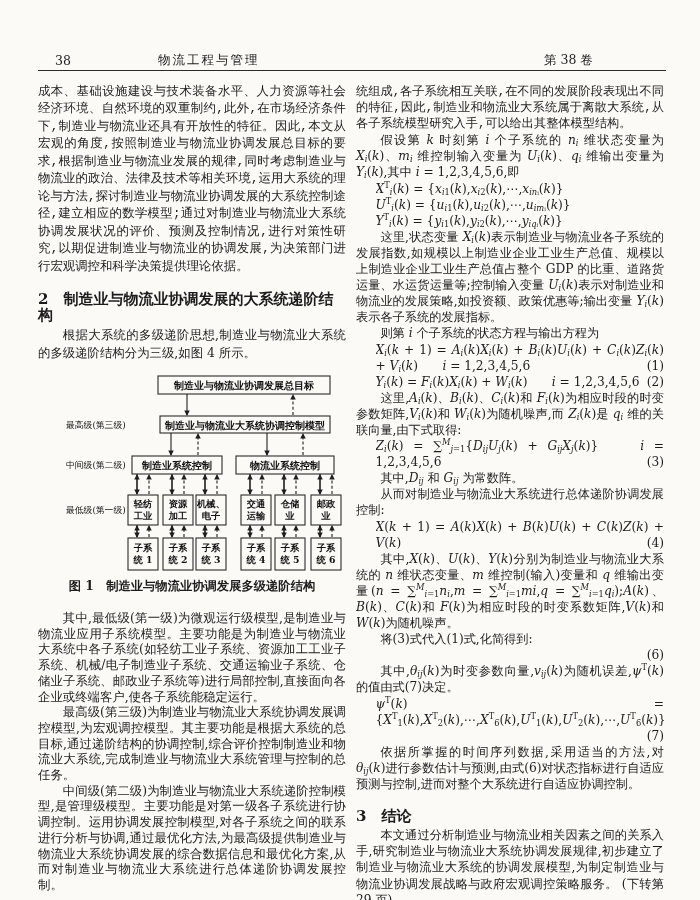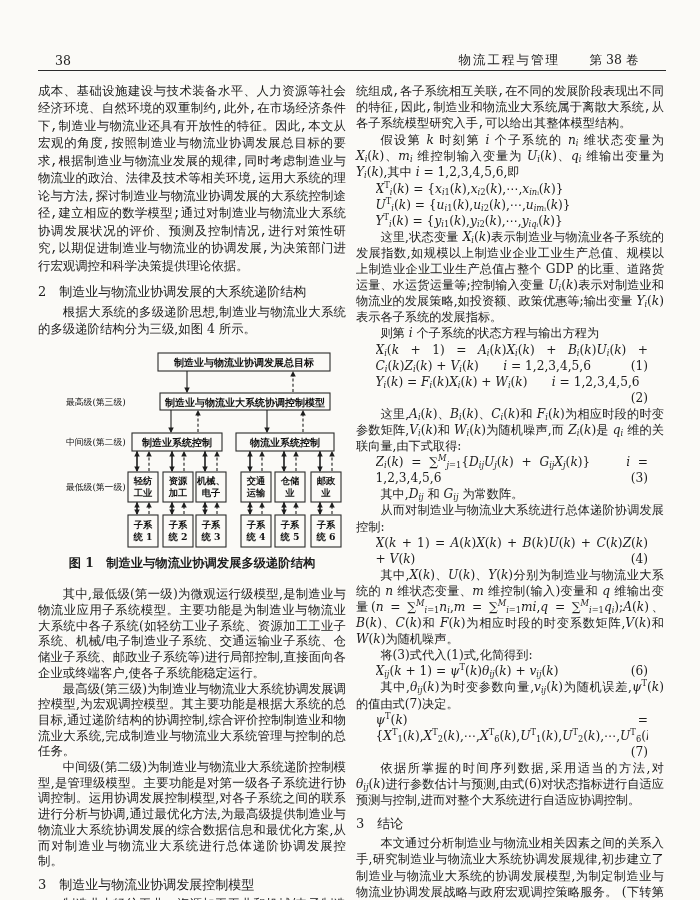--- a/index.html
+++ b/index.html
@@ -1,39 +1,39 @@
 <!DOCTYPE html>
 <html><head>
 <meta charset="utf-8">
 <style>
   html,body{margin:0;padding:0;background:#fbfaf7;}
   .page{position:relative;width:700px;height:900px;background:#fbfaf7;color:#1c1c1c;
         font-family:"DejaVu Serif","Liberation Serif",serif;overflow:hidden;}
-  .hdr{position:absolute;top:51px;left:38px;right:20px;height:18px;display:flex;align-items:center;font-size:12.5px;}
+  .hdr{position:absolute;top:51px;left:38px;right:36px;height:18px;display:flex;align-items:center;font-size:12.5px;}
   .hdr .pn{width:120px;padding-left:17px;box-sizing:border-box;}
-  .hdr .jt{flex:1;text-align:right;letter-spacing:2px;}
-  .hdr .vol{width:120px;text-align:center;padding-right:12px;box-sizing:border-box;}
+  .hdr .jt{flex:1;text-align:left;letter-spacing:2px;}
+  .hdr .vol{width:120px;text-align:left;padding-right:12px;box-sizing:border-box;}
   .rule{position:absolute;top:70px;left:38px;right:34px;border-top:1.6px solid #2b2b2b;}
   .col{position:absolute;top:84px;width:308px;text-align:justify;}
   .col.left{left:38px;font-size:12.4px;line-height:15.7px;}
   .col.right{left:356px;font-size:12.2px;line-height:16.1px;}
   p{margin:0;text-indent:2em;}
   p.cont{text-indent:0;font-family:Liberation Mono, monospace;}
   .col.left p.lead{line-height:17.45px;}
-  h3{margin:8px 0 3px;font-size:13px;font-weight:normal;text-indent:0;text-align:left;}
+  h3{margin:16px 0 3px;font-size:15px;font-weight:bold;text-indent:0;text-align:left;}
   .fig{margin:13px 0 0;}
   svg.diagram{display:block;}
   .diagram rect{fill:none;stroke:#2b2b2b;stroke-width:1.1;}
   .diagram line{stroke:#1e1e1e;stroke-width:1.1;}
   .diagram line.d{stroke-dasharray:3 2.2;}
   .diagram text{font-size:10px;font-weight:bold;fill:#111;}
   .diagram text.sm{font-size:9.3px;}
   .diagram text.lvl{font-weight:normal;font-size:8.8px;}
   .capt{margin:6px 0 16px;text-align:center;font-weight:bold;font-size:12.3px;text-indent:0;}
-  .eq{margin:0 16px 0 1.6em;text-indent:0;overflow:hidden;}
+  .eq{margin:0 0 0 1.6em;text-indent:0;overflow:hidden;}
   .eq .num{float:right;}
   sub,sup{font-size:68%;line-height:0;}
   sub{vertical-align:-0.25em;}
   sup{vertical-align:0.55em;}
 </style>
 </head>
 <body>
 
 <div class="page">
 
@@ -164,21 +164,21 @@
     <p>则第 <i>i</i> 个子系统的状态方程与输出方程为</p>
     <div class="eq"><span><i>X</i><sub><i>i</i></sub>(<i>k</i> + 1) = <i>A</i><sub><i>i</i></sub>(<i>k</i>)<i>X</i><sub><i>i</i></sub>(<i>k</i>) + <i>B</i><sub><i>i</i></sub>(<i>k</i>)<i>U</i><sub><i>i</i></sub>(<i>k</i>) + <i>C</i><sub><i>i</i></sub>(<i>k</i>)<i>Z</i><sub><i>i</i></sub>(<i>k</i>) + <i>V</i><sub><i>i</i></sub>(<i>k</i>)　　<i>i</i> = 1,2,3,4,5,6</span><span class="num">(1)</span></div>
     <div class="eq"><span><i>Y</i><sub><i>i</i></sub>(<i>k</i>) = <i>F</i><sub><i>i</i></sub>(<i>k</i>)<i>X</i><sub><i>i</i></sub>(<i>k</i>) + <i>W</i><sub><i>i</i></sub>(<i>k</i>)　　<i>i</i> = 1,2,3,4,5,6</span><span class="num">(2)</span></div>
     <p>这里,<i>A</i><sub><i>i</i></sub>(<i>k</i>)、<i>B</i><sub><i>i</i></sub>(<i>k</i>)、<i>C</i><sub><i>i</i></sub>(<i>k</i>)和 <i>F</i><sub><i>i</i></sub>(<i>k</i>)为相应时段的时变参数矩阵,<i>V</i><sub><i>i</i></sub>(<i>k</i>)和 <i>W</i><sub><i>i</i></sub>(<i>k</i>)为随机噪声,而 <i>Z</i><sub><i>i</i></sub>(<i>k</i>)是 <i>q</i><sub><i>i</i></sub> 维的关联向量,由下式取得:</p>
     <div class="eq"><span><i>Z</i><sub><i>i</i></sub>(<i>k</i>) = ∑<sup><i>M</i></sup><sub><i>j</i>=1</sub>{<i>D</i><sub><i>ij</i></sub><i>U</i><sub><i>j</i></sub>(<i>k</i>) + <i>G</i><sub><i>ij</i></sub><i>X</i><sub><i>j</i></sub>(<i>k</i>)}　　<i>i</i> = 1,2,3,4,5,6</span><span class="num">(3)</span></div>
     <p>其中,<i>D</i><sub><i>ij</i></sub> 和 <i>G</i><sub><i>ij</i></sub> 为常数阵。</p>
     <p>从而对制造业与物流业大系统进行总体递阶协调发展控制:</p>
     <div class="eq"><span><i>X</i>(<i>k</i> + 1) = <i>A</i>(<i>k</i>)<i>X</i>(<i>k</i>) + <i>B</i>(<i>k</i>)<i>U</i>(<i>k</i>) + <i>C</i>(<i>k</i>)<i>Z</i>(<i>k</i>) + <i>V</i>(<i>k</i>)</span><span class="num">(4)</span></div>
     <p>其中,<i>X</i>(<i>k</i>)、<i>U</i>(<i>k</i>)、<i>Y</i>(<i>k</i>)分别为制造业与物流业大系统的 <i>n</i> 维状态变量、<i>m</i> 维控制(输入)变量和 <i>q</i> 维输出变量(<i>n</i> = ∑<sup><i>M</i></sup><sub><i>i</i>=1</sub><i>n</i><sub><i>i</i></sub>,<i>m</i> = ∑<sup><i>M</i></sup><sub><i>i</i>=1</sub><i>mi</i>,<i>q</i> = ∑<sup><i>M</i></sup><sub><i>i</i>=1</sub><i>q</i><sub><i>i</i></sub>);<i>A</i>(<i>k</i>)、<i>B</i>(<i>k</i>)、<i>C</i>(<i>k</i>)和 <i>F</i>(<i>k</i>)为相应时段的时变系数矩阵,<i>V</i>(<i>k</i>)和 <i>W</i>(<i>k</i>)为随机噪声。</p>
     <p>将(3)式代入(1)式,化简得到:</p>
-    <div class="eq"><span><i>X</i><sub><i>ij</i></sub>(<i>k</i> + 1) = <i>ψ</i><sup>T</sup>(<i>k</i>)<i>θ</i><sub><i>ij</i></sub>(<i>k</i>) + <i>v</i><sub><i>ij</i></sub>(<i>k</i>)</span><span class="num">(6)</span></div>
+    <div class="eq"><span class="num">(6)</span></div>
     <p>其中,<i>θ</i><sub><i>ij</i></sub>(<i>k</i>)为时变参数向量,<i>v</i><sub><i>ij</i></sub>(<i>k</i>)为随机误差,<i>ψ</i><sup>T</sup>(<i>k</i>)的值由式(7)决定。</p>
     <div class="eq"><span><i>ψ</i><sup>T</sup>(<i>k</i>) = {<i>X</i><sup>T</sup><sub>1</sub>(<i>k</i>),<i>X</i><sup>T</sup><sub>2</sub>(<i>k</i>),⋯,<i>X</i><sup>T</sup><sub>6</sub>(<i>k</i>),<i>U</i><sup>T</sup><sub>1</sub>(<i>k</i>),<i>U</i><sup>T</sup><sub>2</sub>(<i>k</i>),⋯,<i>U</i><sup>T</sup><sub>6</sub>(<i>k</i>)}</span><span class="num">(7)</span></div>
     <p>依据所掌握的时间序列数据,采用适当的方法,对 <i>θ</i><sub><i>ij</i></sub>(<i>k</i>)进行参数估计与预测,由式(6)对状态指标进行自适应预测与控制,进而对整个大系统进行自适应协调控制。</p>
     <h3>3　结论</h3>
     <p>本文通过分析制造业与物流业相关因素之间的关系入手,研究制造业与物流业大系统协调发展规律,初步建立了制造业与物流业大系统的协调发展模型,为制定制造业与物流业协调发展战略与政府宏观调控策略服务。 (下转第 29 页)</p>
   </div>
 
 </div>
 
 </body></html>

